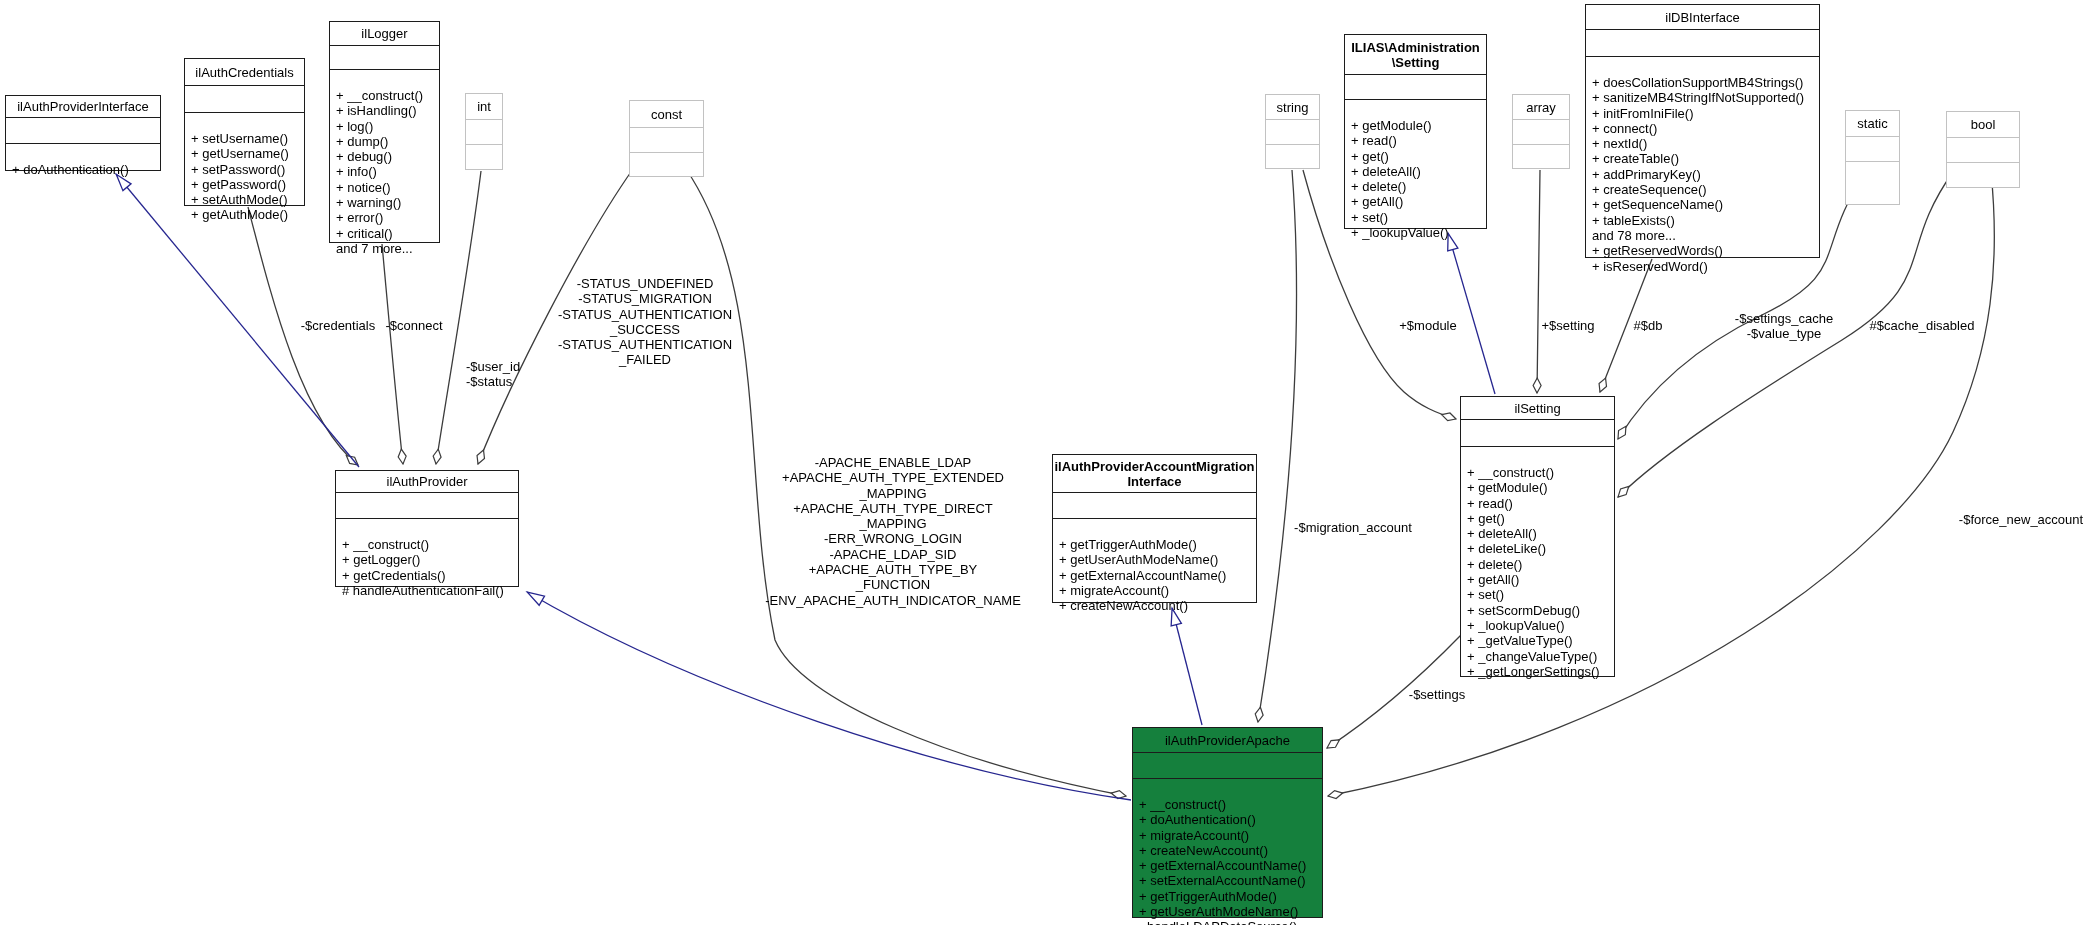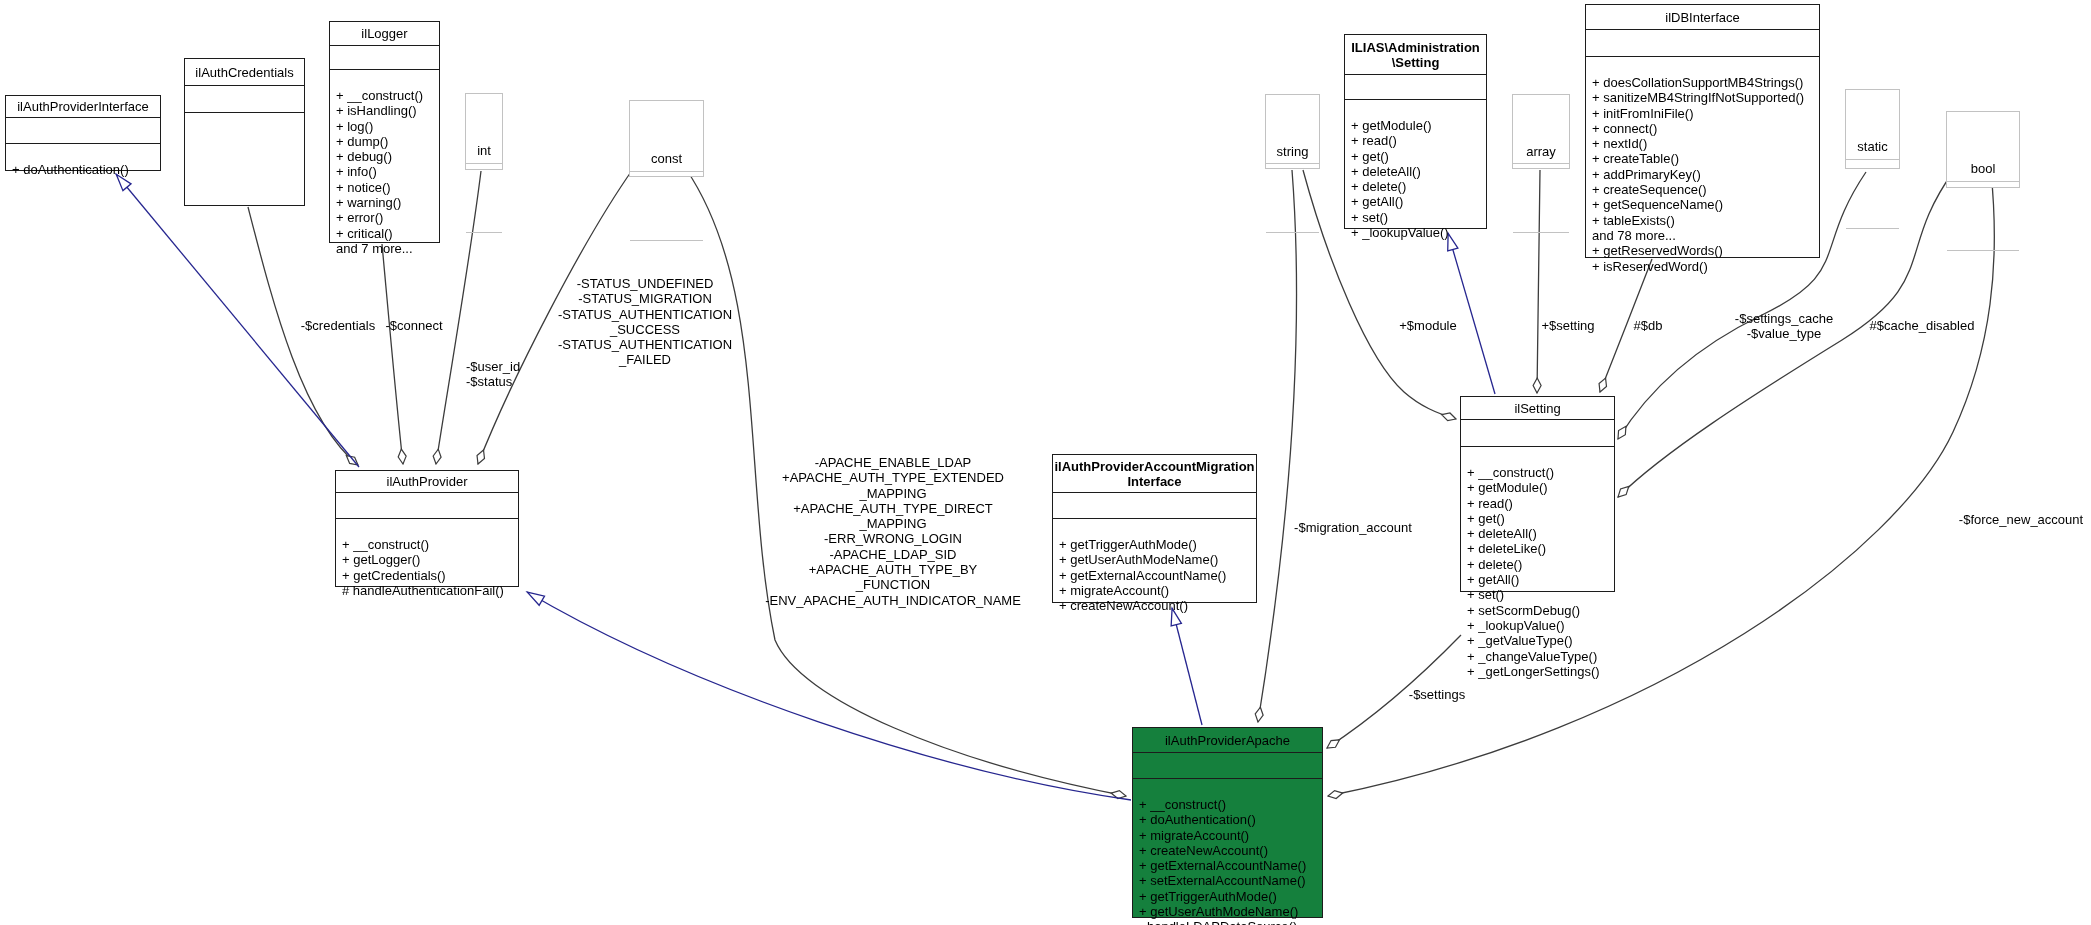--- a/index.html
+++ b/index.html
@@ -8,21 +8,21 @@
   svg.edges{position:absolute;left:0;top:0;}
   .box{position:absolute;background:#fff;border:1.5px solid #1c1c1c;box-sizing:border-box;z-index:2;}
   .box .t{box-sizing:border-box;display:flex;flex-direction:column;align-items:center;justify-content:center;
           border-bottom:1.5px solid #1c1c1c;text-align:center;line-height:15px;}
   .box .e{box-sizing:border-box;border-bottom:1.5px solid #1c1c1c;}
   .box .e2{box-sizing:border-box;}
   .box .ms{padding:3px 6px 0 6px;line-height:15.3px;margin-top:15px;}
   .m{white-space:nowrap;}
   .tl{white-space:nowrap;font-weight:bold;}
   .tbox{border-color:#c2c2c2;}
-  .tbox .t,.tbox .e{border-color:#c2c2c2;margin-top:44px;}
+  .tbox .t,.tbox .e{border-color:#c2c2c2;}
   .hl{background:#15803d;}
   .lbl{position:absolute;transform:translateX(-50%);text-align:center;line-height:15.3px;
        white-space:nowrap;z-index:3;}
   .lbl.lft{transform:none;text-align:left;margin-top:48px;}
   .ll{white-space:nowrap;}
 </style>
 </head>
 <body>
 
 <div class="canvas">
@@ -63,20 +63,28 @@
     <div class="t" style="height:22px">ilAuthProviderInterface</div>
     <div class="e" style="height:26px"></div>
     <div class="ms">
         <div class="m">+ doAuthentication()</div>
       </div>
   </div>
 
   <div class="box" style="left:184px;top:58px;width:121px;height:148px">
     <div class="t" style="height:27px">ilAuthCredentials</div>
     <div class="e" style="height:27px"></div>
+    <div class="ms">
+        <div class="m">+ setUsername()</div>
+        <div class="m">+ getUsername()</div>
+        <div class="m">+ setPassword()</div>
+        <div class="m">+ getPassword()</div>
+        <div class="m">+ setAuthMode()</div>
+        <div class="m">+ getAuthMode()</div>
+      </div>
   </div>
 
   <div class="box" style="left:329px;top:21px;width:111px;height:222px">
     <div class="t" style="height:24px">ilLogger</div>
     <div class="e" style="height:24px"></div>
     <div class="ms">
         <div class="m">+ __construct()</div>
         <div class="m">+ isHandling()</div>
         <div class="m">+ log()</div>
         <div class="m">+ dump()</div>
@@ -171,33 +179,33 @@
         <div class="m">+ addPrimaryKey()</div>
         <div class="m">+ createSequence()</div>
         <div class="m">+ getSequenceName()</div>
         <div class="m">+ tableExists()</div>
         <div class="m">and 78 more...</div>
         <div class="m">+ getReservedWords()</div>
         <div class="m">+ isReservedWord()</div>
       </div>
   </div>
 
-  <div class="box tbox" style="left:1845px;top:89px;width:55px;height:80px">
+  <div class="box tbox" style="left:1845px;top:110px;width:55px;height:95px">
     <div class="t" style="height:26px">static</div>
     <div class="e" style="height:25px"></div>
     <div class="e2"></div>
   </div>
 
   <div class="box tbox" style="left:1946px;top:111px;width:74px;height:77px">
     <div class="t" style="height:26px">bool</div>
     <div class="e" style="height:25px"></div>
     <div class="e2"></div>
   </div>
 
-  <div class="box" style="left:1460px;top:396px;width:155px;height:196px">
+  <div class="box" style="left:1460px;top:396px;width:155px;height:281px">
     <div class="t" style="height:23px">ilSetting</div>
     <div class="e" style="height:27px"></div>
     <div class="ms">
         <div class="m">+ __construct()</div>
         <div class="m">+ getModule()</div>
         <div class="m">+ read()</div>
         <div class="m">+ get()</div>
         <div class="m">+ deleteAll()</div>
         <div class="m">+ deleteLike()</div>
         <div class="m">+ delete()</div>

